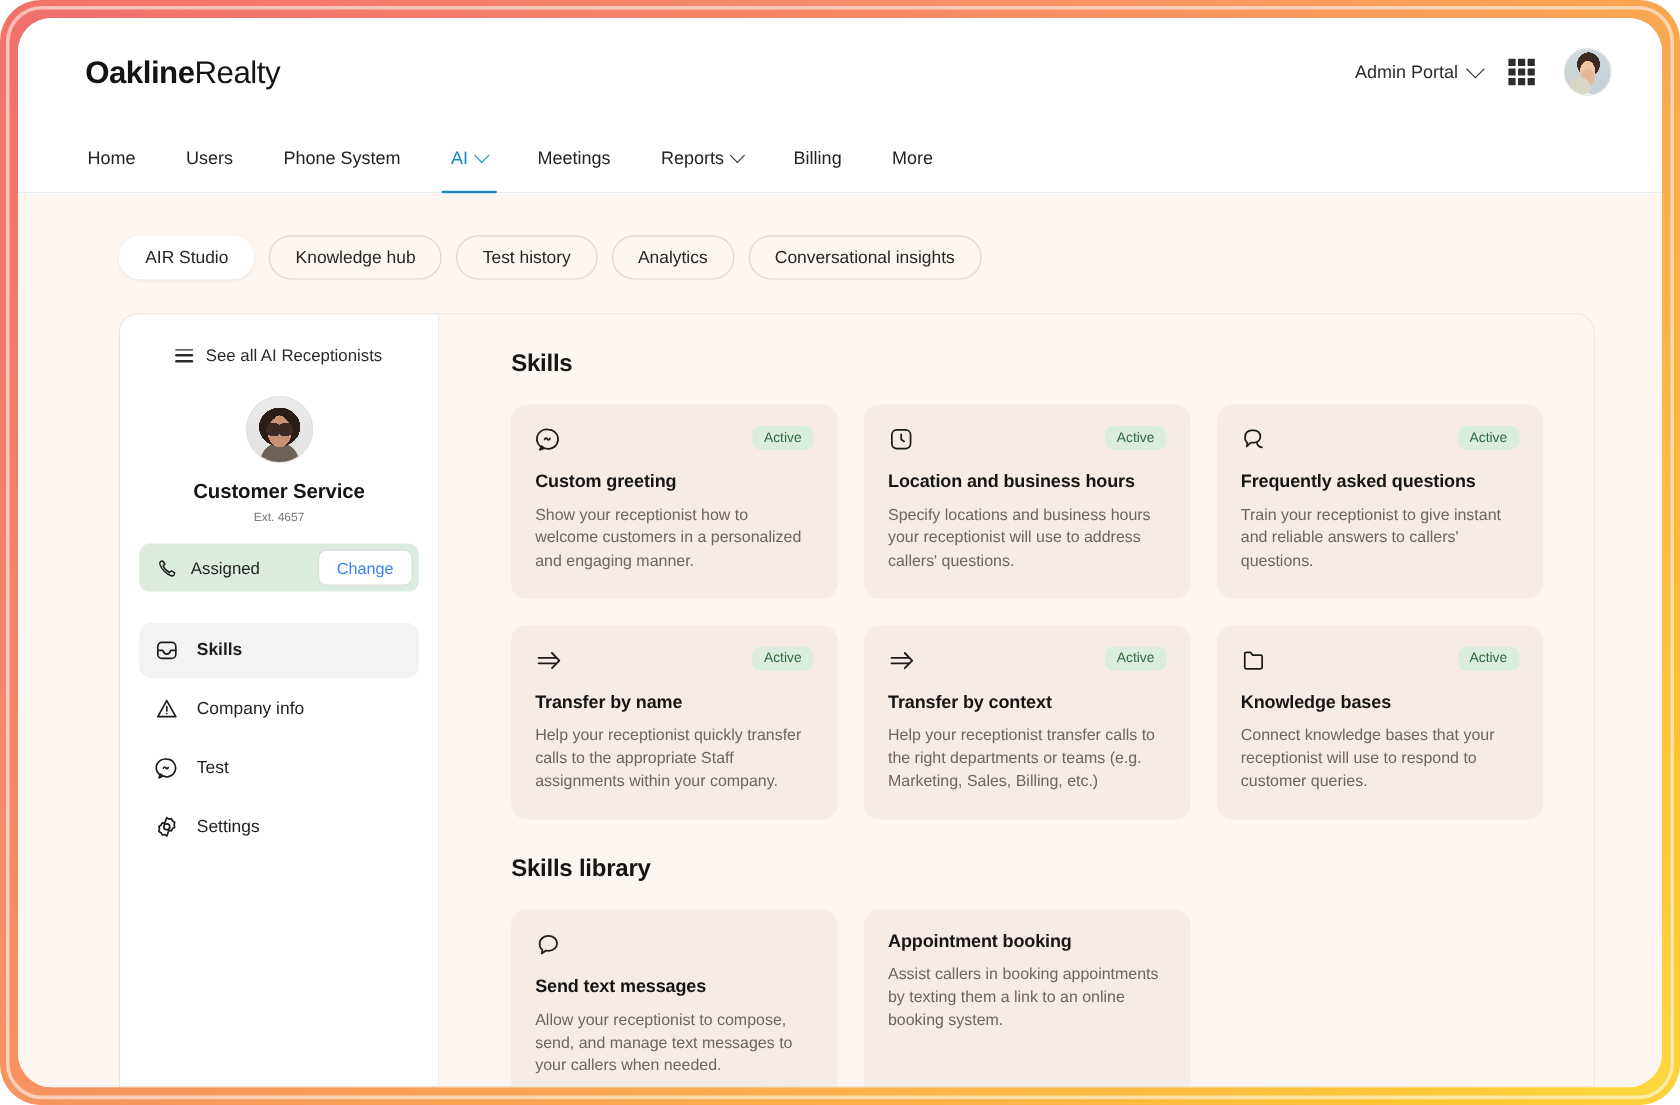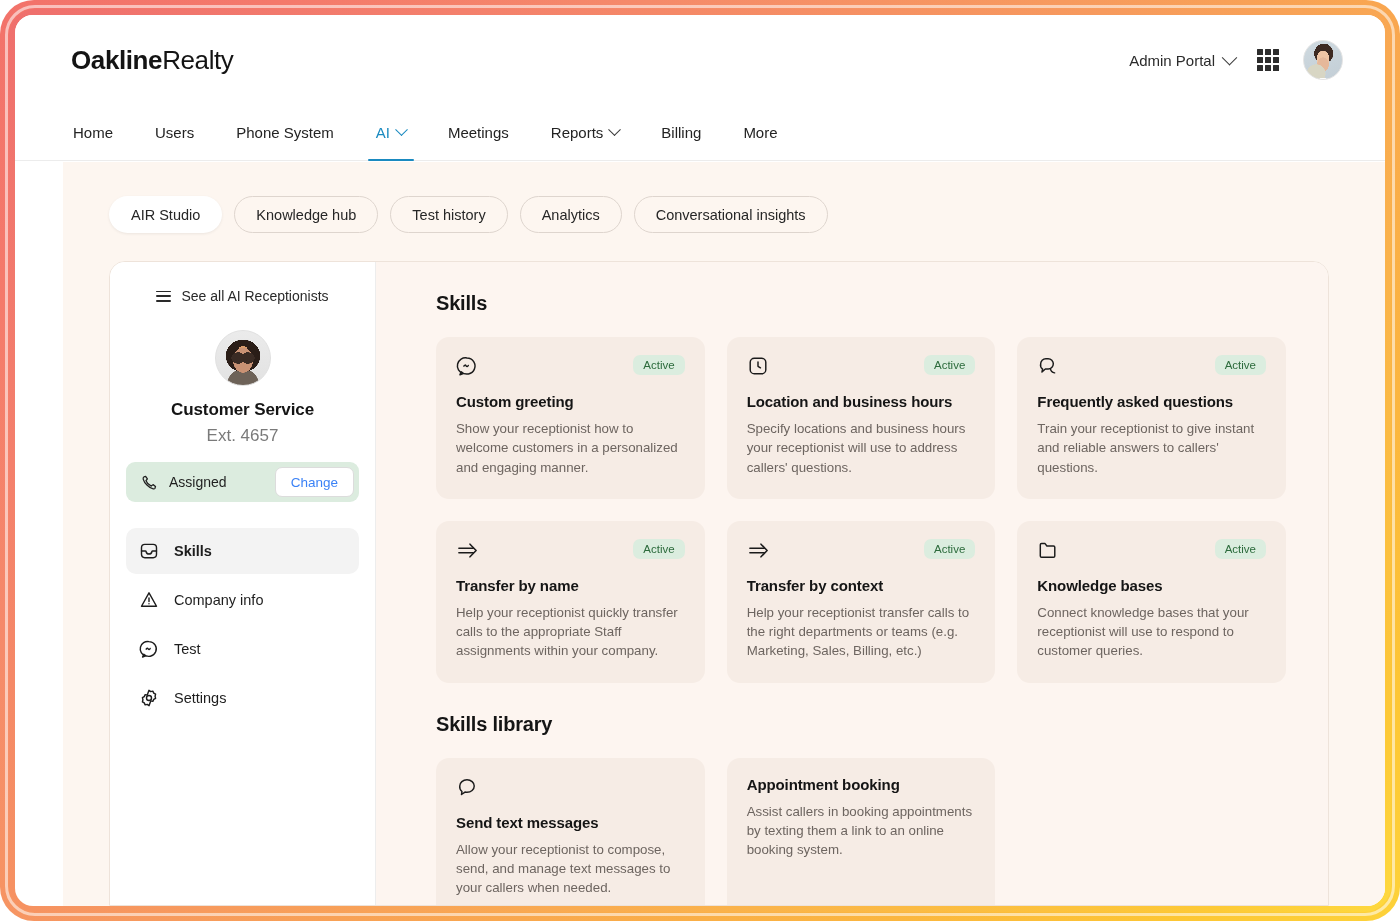--- a/index.html
+++ b/index.html
@@ -45,21 +45,21 @@
         #ef6f6d 0%,
         #f4806c 20%,
         #f79a5d 48%,
         #fab34a 72%,
         #fdc936 92%,
         #fed93f 100%);
   }
   .frame-inner {
     position: absolute;
     inset: 15px;
-    border-radius: 18px;
+    border-radius: 28px;
     background: #ffffff;
     overflow: hidden;
   }
 
   
   .topbar {
     height: 90px;
     background: #ffffff;
     display: flex;
     align-items: center;
@@ -156,22 +156,21 @@
     border-radius: 2px;
   }
   .nav-item .chev { width: 9px; height: 9px; border-width: 1.6px; }
   .nav-item.active .chev { border-color: #1a8ac0; }
 
   
   .page {
     position: absolute;
     top: 147px; left: 0; right: 0; bottom: 0;
     background: #fdf6f0;
-    padding: 34px 56px 0 46px;
-    margin-left: 48px;
+    padding: 34px 56px 0 84px;
   }
 
   
   .pillrow {
     display: flex;
     gap: 12px;
     margin-bottom: 28px;
   }
   .pill {
     height: 37px;
@@ -244,21 +243,21 @@
   .agent-name {
     text-align: center;
     font-size: 17px;
     font-weight: 700;
     color: #151515;
     letter-spacing: -0.1px;
     margin-bottom: 6px;
   }
   .agent-ext {
     text-align: center;
-    font-size: 17px;
+    font-size: 10px;
     color: #7a7a7a;
     margin-bottom: 16px;
   }
   .assigned-bar {
     height: 40px;
     background: #dcecdf;
     border-radius: 9px;
     display: flex;
     align-items: center;
     padding: 0 5px 0 15px;

